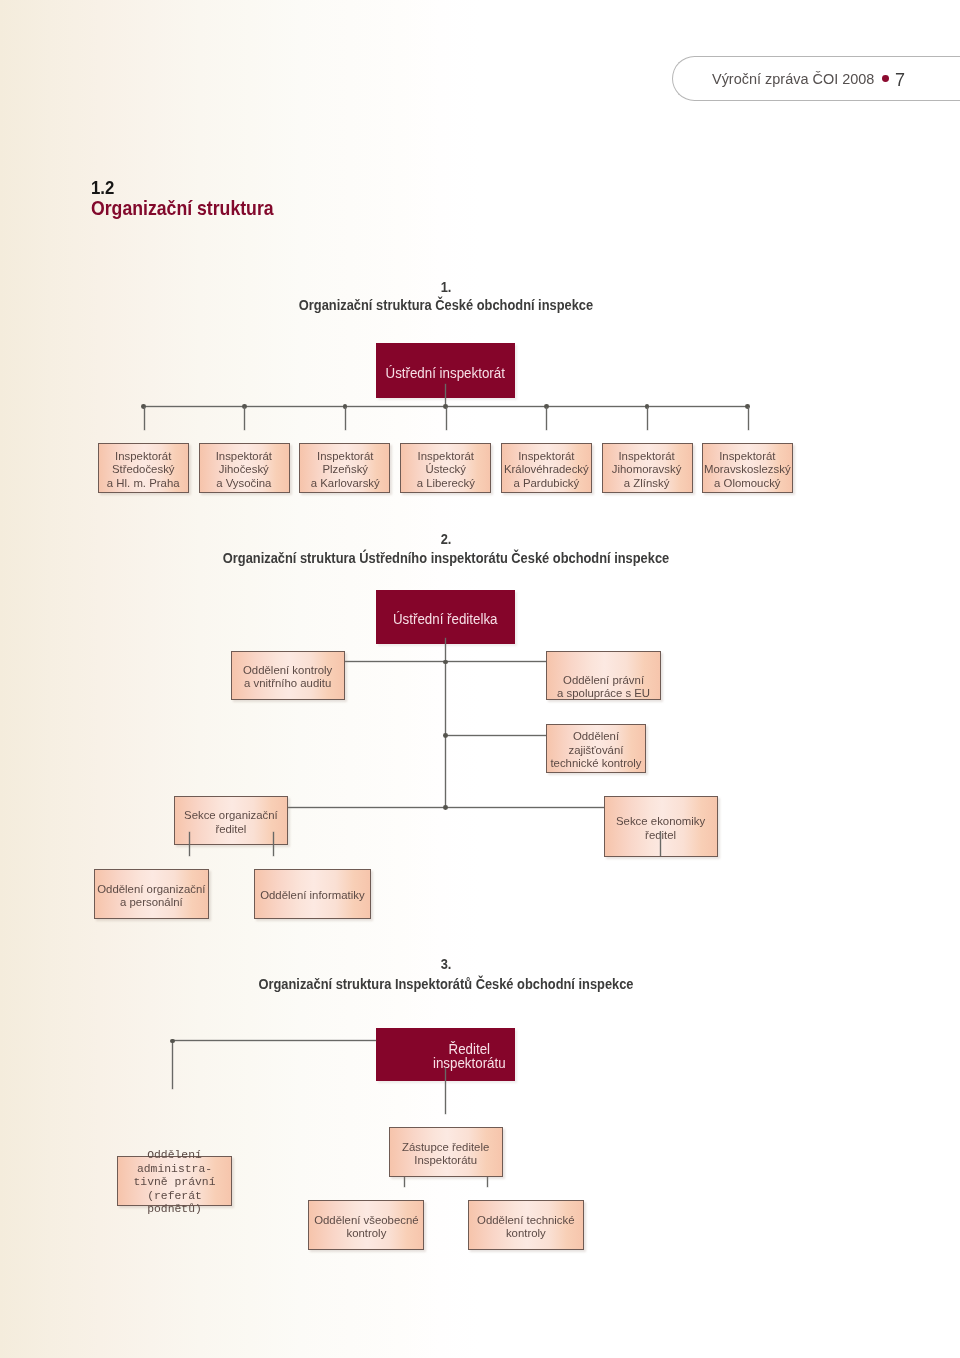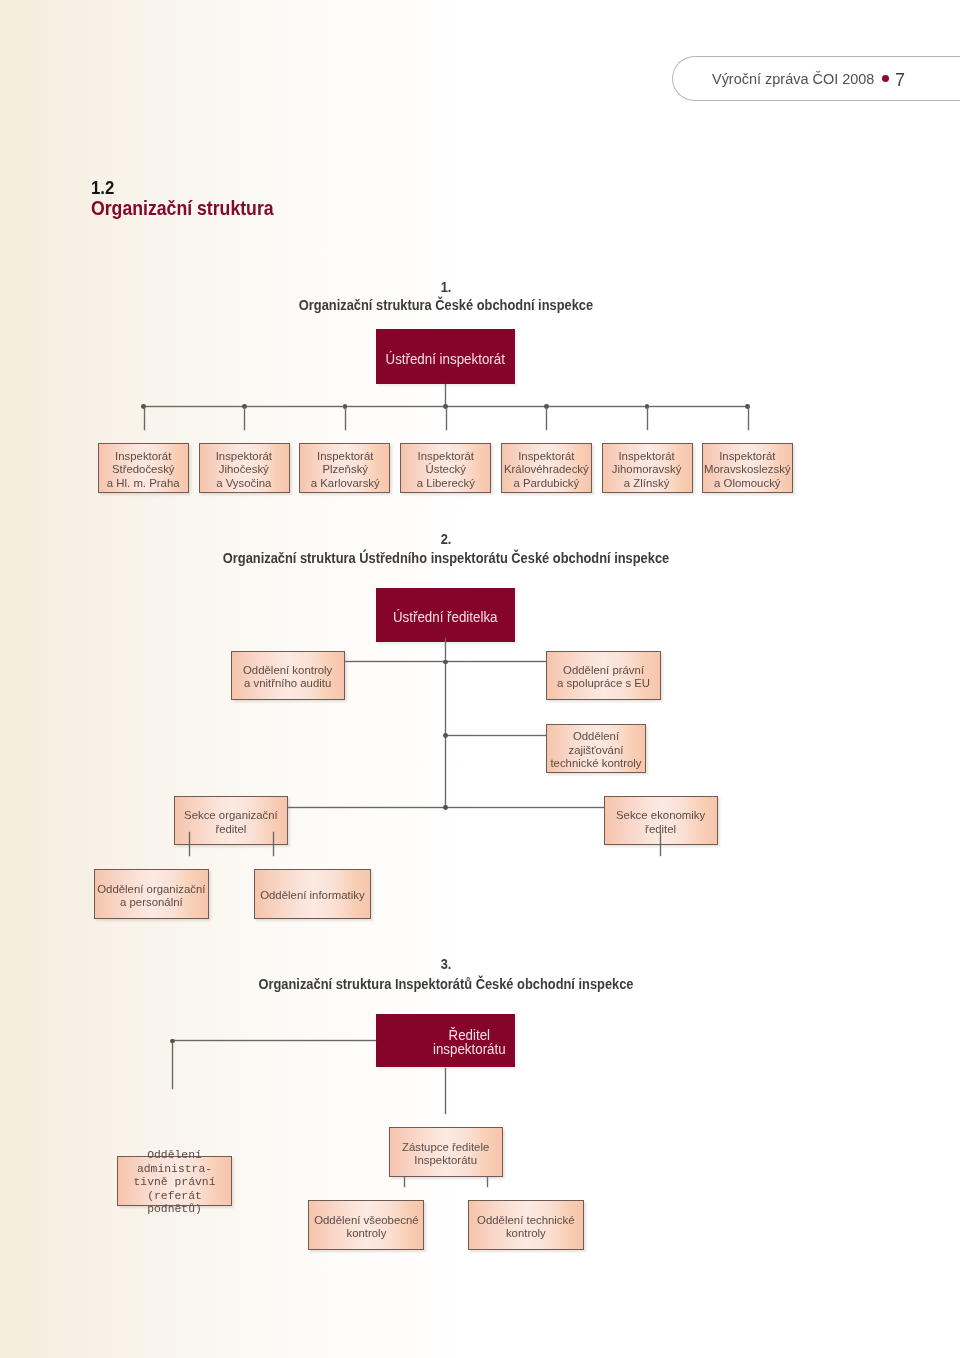--- a/index.html
+++ b/index.html
@@ -49,21 +49,21 @@
              transform:scaleX(0.893);transform-origin:left top;line-height:0.729;}
 
   
   .ct{position:absolute;font-size:14.2px;font-weight:bold;color:#3c3c3b;
       white-space:nowrap;line-height:1;transform-origin:center top;}
 
   
   .box{position:absolute;box-sizing:border-box;
        display:flex;align-items:center;justify-content:center;}
   .box > span{display:block;text-align:center;white-space:pre-line;}
-  .box.red{background:#85052a;box-shadow:2px 2px 2px rgba(160,150,150,0.18);}
+  .box.red{background:#85052a;box-shadow:2px 2px 2px rgba(160,150,150,0.18);margin-top:14px;}
   .box.red > span{color:#f7dfe6;font-size:14.35px;line-height:14px;
                   transform:translateY(1.5px) scaleX(0.930);}
   .box.lt{border:1px solid #6f5b54;
           background:linear-gradient(to right,
                      #f6c4ab 0%, #f9d6c8 22%, #fbe4da 40%, #fce9e2 51%,
                      #fae0d4 70%, #f8cfb6 86%, #f6c5ac 100%);
           box-shadow:2px 2px 2px rgba(150,128,118,0.22);margin-top:13px;}
   .box.lt > span{color:#5c4a45;font-size:11.65px;line-height:13.4px;transform:translateY(1.2px) scaleX(0.978);}
 
   
@@ -143,46 +143,46 @@
   <div class="ln" style="left:244.2px;top:407px;width:1px;height:23px;"></div>
   <div class="ln" style="left:344.9px;top:407px;width:1px;height:23px;"></div>
   <div class="ln" style="left:445.6px;top:407px;width:1px;height:23px;"></div>
   <div class="ln" style="left:546.3px;top:407px;width:1px;height:23px;"></div>
   <div class="ln" style="left:647px;top:407px;width:1px;height:23px;"></div>
   <div class="ln" style="left:747.7px;top:407px;width:1px;height:23px;"></div>
 
   <div class="ct" style="left:446px;top:532px;transform:translateX(-50%) scaleX(0.906);">2.</div>
   <div class="ct" style="left:446px;top:550.6px;transform:translateX(-50%) scaleX(0.906);">Organizační struktura Ústředního inspektorátu České obchodní inspekce</div>
 
-  <div class="box red" style="left:376px;top:588px;width:138.6px;height:54px;">
+  <div class="box red" style="left:376px;top:576px;width:138.6px;height:54px;">
       <span>Ústřední ředitelka</span>
     </div>
 
   <div class="ln" style="left:444.6px;top:638px;width:1px;height:169.5px;"></div>
   <div class="ln" style="left:345px;top:661.3px;width:201px;height:1px;"></div>
   <div class="ln" style="left:445px;top:734.7px;width:101px;height:1px;"></div>
   <div class="ln" style="left:288px;top:807px;width:316px;height:1px;"></div>
 
   <div class="box lt" style="left:231px;top:637.5px;width:114px;height:49px;">
       <span>Oddělení kontroly
 a vnitřního auditu</span>
     </div>
-  <div class="box lt" style="left:546px;top:637.5px;width:114.5px;height:49px;">
+  <div class="box lt" style="left:546px;top:637.5px;width:114.5px;height:49px;align-items:flex-end;">
       <span>Oddělení právní
 a spolupráce s EU</span>
     </div>
   <div class="box lt" style="left:546px;top:711px;width:100px;height:49px;">
       <span>Oddělení zajišťování
 technické kontroly</span>
     </div>
   <div class="box lt" style="left:174px;top:783px;width:114px;height:49px;">
       <span>Sekce organizační
 ředitel</span>
     </div>
-  <div class="box lt" style="left:604px;top:783px;width:114px;height:49px;">
+  <div class="box lt" style="left:604px;top:783px;width:114px;height:61px;">
       <span>Sekce ekonomiky
 ředitel</span>
     </div>
   <div class="box lt" style="left:94px;top:856px;width:115px;height:50px;">
       <span>Oddělení organizační
 a personální</span>
     </div>
   <div class="box lt" style="left:253.5px;top:856px;width:117px;height:50px;">
       <span>Oddělení informatiky</span>
     </div>

